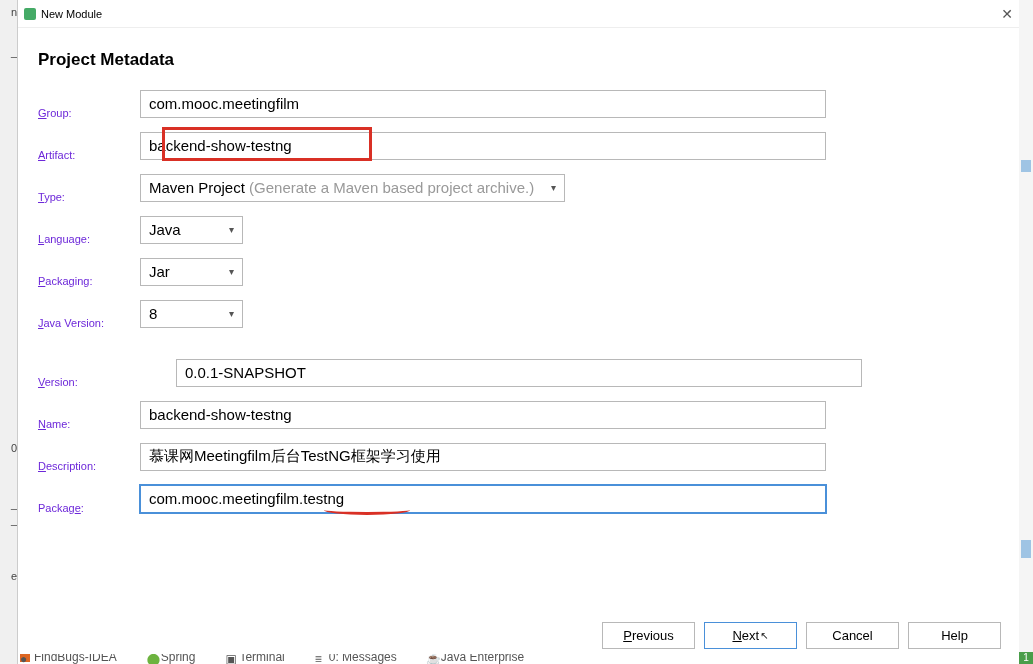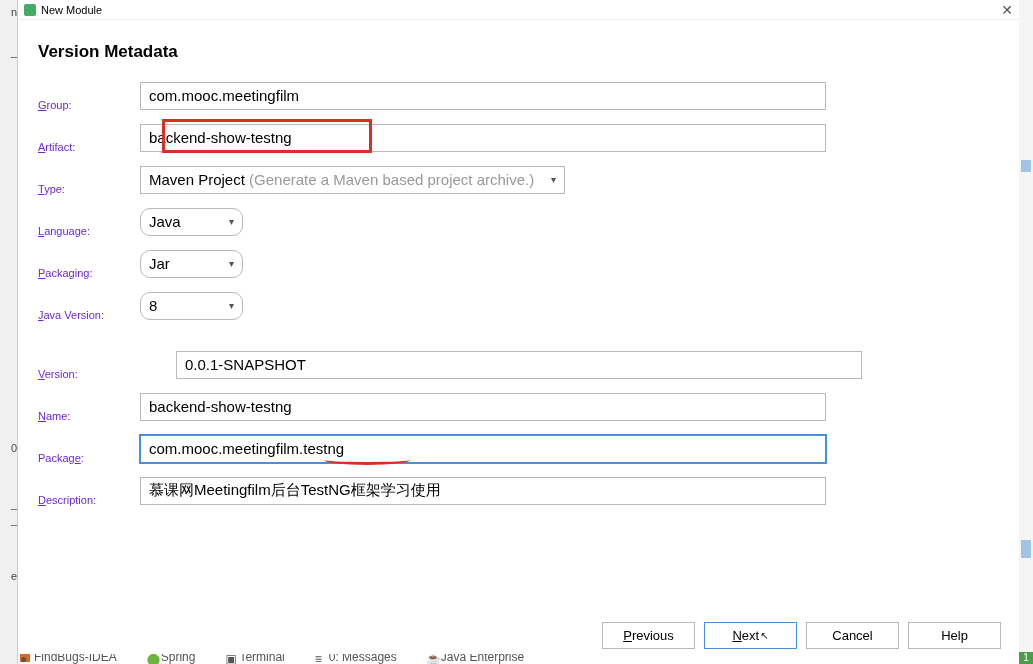--- a/index.html
+++ b/index.html
@@ -3,38 +3,38 @@
   <meta charset="utf-8">
   <style>
     * { box-sizing: border-box; margin: 0; padding: 0; }
     body { font-family: -apple-system, "Segoe UI", Arial, sans-serif; background: #fff; width: 1033px; height: 664px; position: relative; overflow: hidden; font-size: 13px; }
     
     .left-edge { position: absolute; left: 0; top: 0; width: 18px; height: 100%; background: #f0f0f0; border-right: 1px solid #ccc; color: #444; font-size: 11px; overflow: hidden; }
     .left-edge div { padding: 2px 11px; white-space: nowrap; }
     
     .dialog { position: absolute; left: 18px; top: 0; right: 14px; height: 655px; background: #fff; }
     
-    .titlebar { height: 20px; display: flex; align-items: center; padding: 0 6px; background: #fff; border-bottom: 1px solid #eee; font-size: 11px; }
+    .titlebar { height: 28px; display: flex; align-items: center; padding: 0 6px; background: #fff; border-bottom: 1px solid #eee; font-size: 11px; }
     .titlebar .icon { width: 12px; height: 12px; background: #4a6; margin-right: 5px; border-radius: 2px; display: inline-block; }
     .titlebar .close { margin-left: auto; cursor: pointer; font-size: 14px; color: #555; }
     
     .content { padding: 22px 20px 10px 20px; }
     .heading { font-size: 17px; font-weight: bold; margin-bottom: 18px; color: #000; }
     
     .form-row { display: flex; align-items: center; margin-bottom: 11px; }
     .form-row.spacer { margin-top: 28px; gap: 36px; }
     .label { width: 102px; font-size: 11px; color: #6d28d9; flex-shrink: 0; margin-top: 19px; }
     .label .u { text-decoration: underline; }
     .input-text { flex: 1; height: 28px; border: 1px solid #b8b8b8; background: #fff; padding: 0 8px; font-size: 15px; color: #000; outline: none; max-width: 686px; }
     .input-text.focused { border: 1px solid #4a90d9; box-shadow: 0 0 0 1px #4a90d9; }
     .artifact-row .input-text { border: 1px solid #b8b8b8; }
     
     .select { height: 28px; border: 1px solid #b8b8b8; background: #fff; display: flex; align-items: center; padding: 4px 8px; font-size: 15px; position: relative; cursor: pointer; }
     .select .arrow { margin-left: auto; font-size: 10px; color: #555; }
-    .select-sm { width: 103px; border-radius: 10px; }
+    .select-sm { width: 103px; }
     .select-lg { width: 425px; }
     .hint { color: #999; }
     
     .red-underline { position: absolute; height: 5px; width: 86px; border-bottom: 3px solid #d93025; border-radius: 0 0 50% 50% / 0 0 100% 100%; }
     
     .button-bar { position: absolute; bottom: 6px; right: 18px; display: flex; gap: 9px; }
     .btn { width: 93px; height: 27px; border: 1px solid #b8b8b8; background: #fff; font-size: 13px; cursor: pointer; display: flex; align-items: center; justify-content: center; }
     .btn.primary { border: 1px solid #4a90d9; }
     .btn .u { text-decoration: underline; }
     
@@ -65,21 +65,21 @@
 </div>
 
 <div class="dialog">
   <div class="titlebar">
     <span class="icon"></span>
     <span>New Module</span>
     <span class="close">✕</span>
   </div>
 
   <div class="content">
-    <div class="heading">Version Metadata</div>
+    <div class="heading">Project Metadata</div>
 
     <div class="form-row">
       <div class="label"><span class="u">G</span>roup:</div>
       <input class="input-text" value="com.mooc.meetingfilm" style="">
     </div>
 
     <div class="form-row artifact-row" style="position:relative">
       <div class="label"><span class="u">A</span>rtifact:</div>
       <div style="position:absolute; left:124px; top:-3px; width:210px; height:34px; border:3px solid #d93025; pointer-events:none; z-index:2"></div>
       <input class="input-text" value="backend-show-testng" style="">
@@ -121,29 +121,29 @@
     <div class="form-row spacer">
       <div class="label"><span class="u">V</span>ersion:</div>
       <input class="input-text" value="0.0.1-SNAPSHOT" style="">
     </div>
 
     <div class="form-row">
       <div class="label"><span class="u">N</span>ame:</div>
       <input class="input-text" value="backend-show-testng" style="">
     </div>
 
+    <div class="form-row">
+      <div class="label"><span class="u">D</span>escription:</div>
+      <input class="input-text" value="慕课网Meetingfilm后台TestNG框架学习使用" style="">
+    </div>
+
     <div class="form-row" style="position:relative">
       <div class="label">Packag<span class="u">e</span>:</div>
       <input class="input-text focused" value="com.mooc.meetingfilm.testng" style="">
       <div class="red-underline" style="left:286px; top:27px"></div>
-    </div>
-
-    <div class="form-row">
-      <div class="label"><span class="u">D</span>escription:</div>
-      <input class="input-text" value="慕课网Meetingfilm后台TestNG框架学习使用" style="">
     </div>
   </div>
 
   <div class="button-bar">
     <button class="btn">
         <span class="u">P</span>
         <span>revious</span>
       </button>
     <button class="btn primary"><span class="u">N</span>ext<span style="font-size:10px;margin-left:1px">↖</span></button>
     <button class="btn">Cancel</button>

